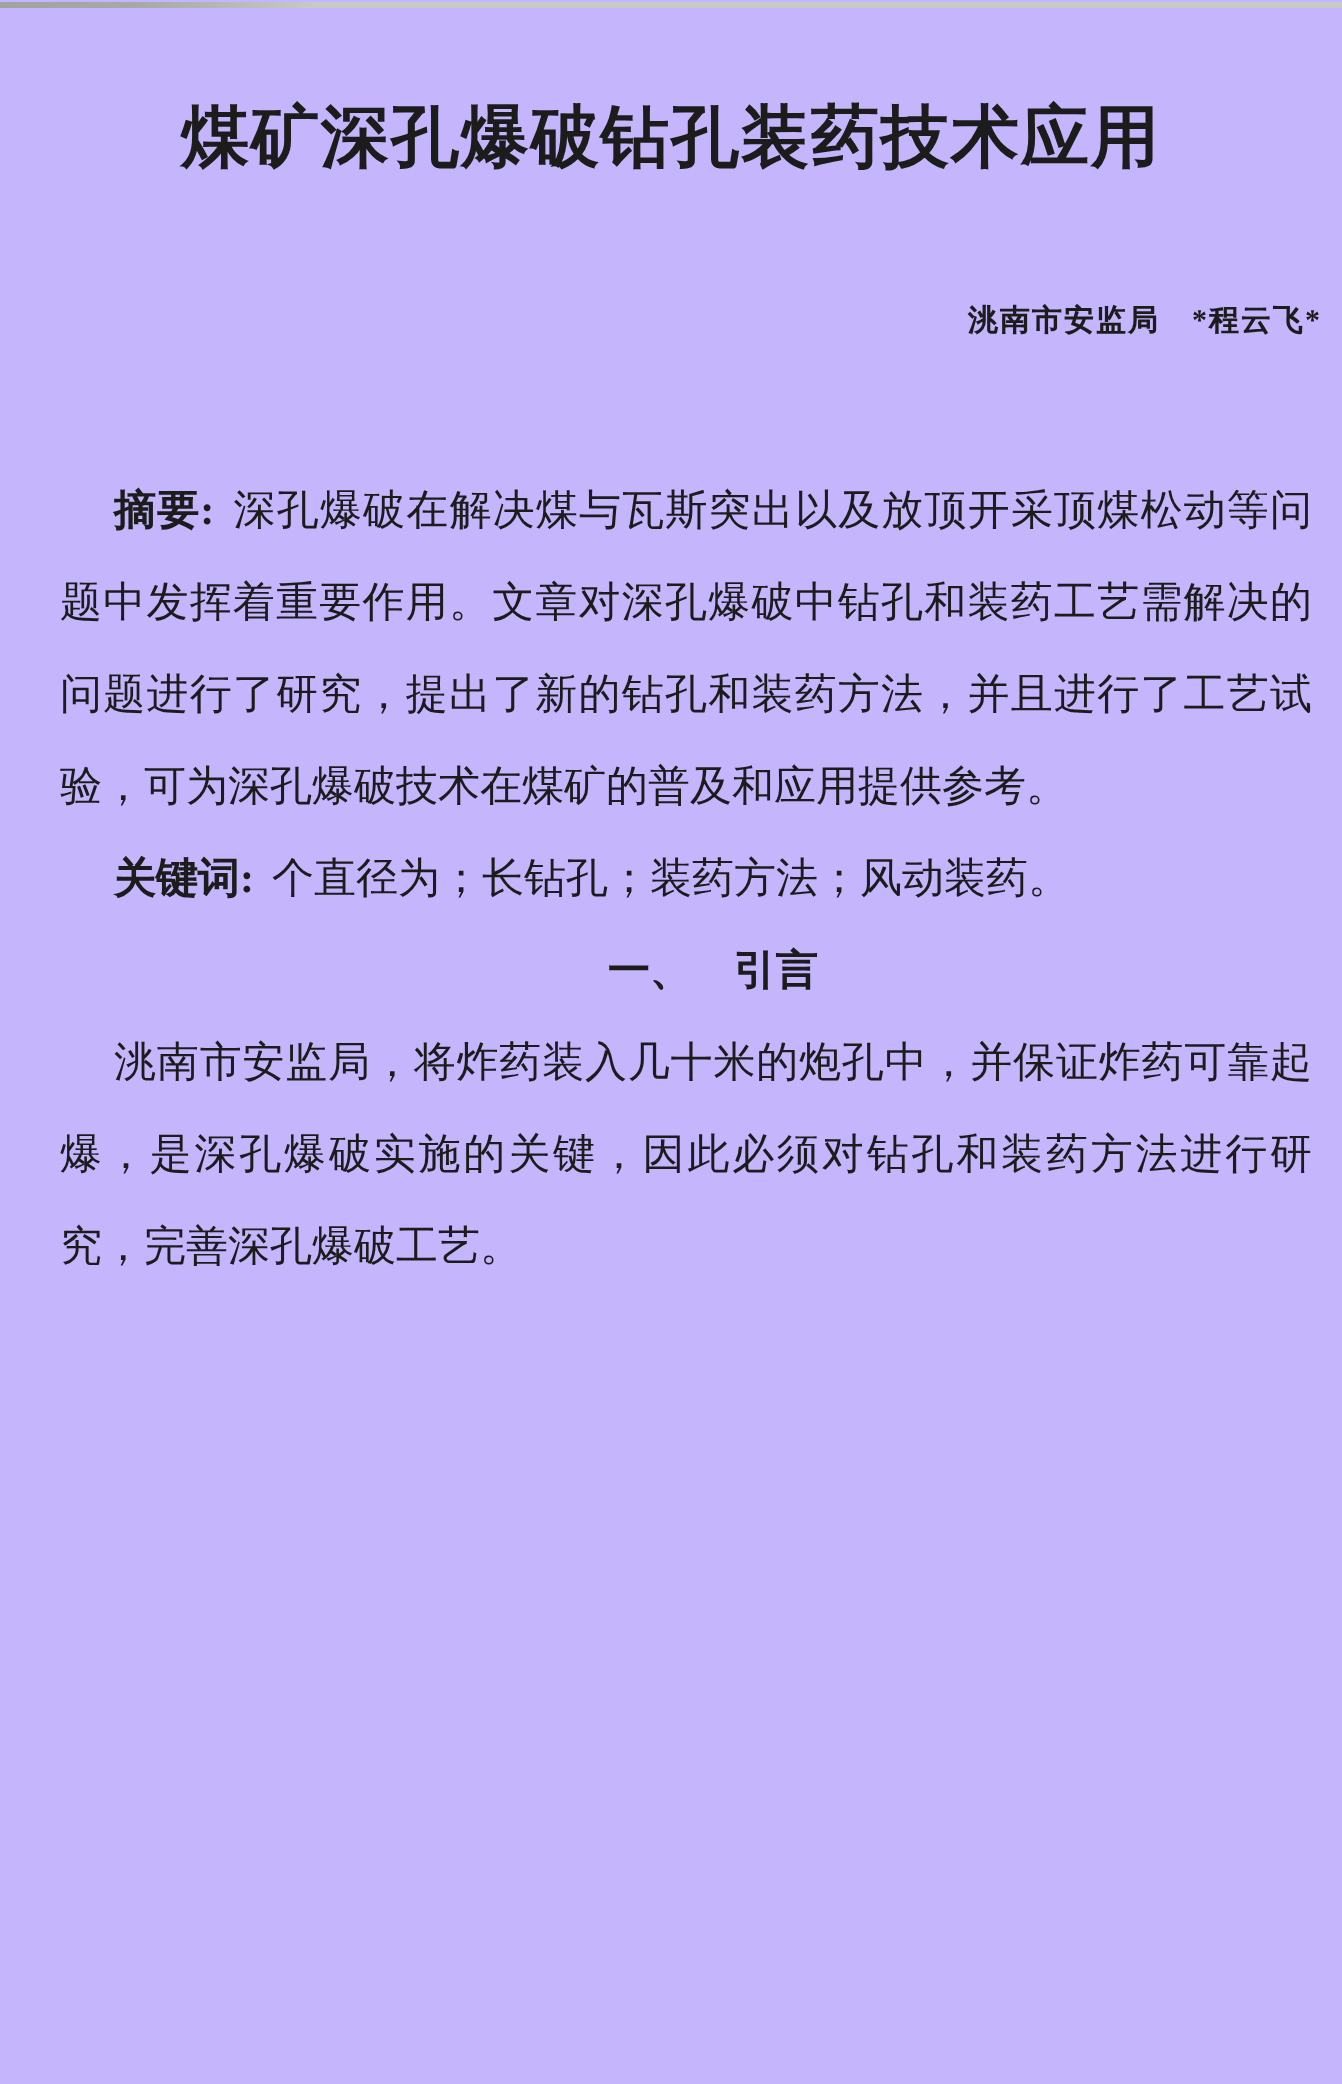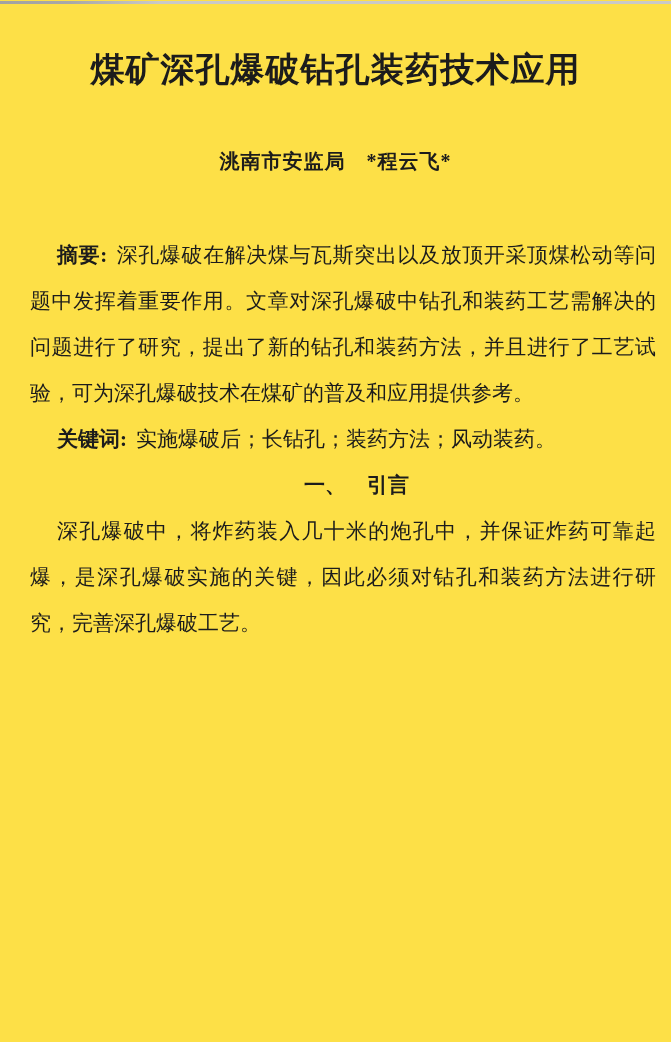--- a/index.html
+++ b/index.html
@@ -4,21 +4,21 @@
 <style>
   html, body {
     margin: 0;
     padding: 0;
     background: #ffffff;
   }
   .page {
     position: relative;
     width: 671px;
     height: 1042px;
-    background: #fde047;
+    background: #c4b5fd;
     overflow: hidden;
     font-family: "Liberation Serif", "DejaVu Serif", serif;
     color: #1c1c1c;
   }
   .top-rule {
     position: absolute;
     top: 1px;
     left: 0;
     width: 671px;
     height: 3px;
@@ -27,22 +27,22 @@
   .title {
     margin: 49px 10px 0 10px;
     text-align: center;
     font-size: 34px;
     line-height: 42px;
     font-weight: bold;
     letter-spacing: 1px;
   }
   .byline {
     margin: 58px 10px 0 10px;
-    text-align: center;
-    font-size: 20px;
+    text-align: right;
+    font-size: 15px;
     line-height: 24px;
     font-weight: bold;
     letter-spacing: 1px;
   }
   .body-text {
     margin: 59px 15px 0 30px;
     font-size: 21px;
     line-height: 46px;
     text-align: justify;
   }
@@ -73,21 +73,21 @@
   <div class="top-rule"></div>
 
   <h1 class="title">煤矿深孔爆破钻孔装药技术应用</h1>
 
   <div class="byline">洮南市安监局　*程云飞*</div>
 
   <div class="body-text">
 
     <p class="para"><span class="lbl">摘要:</span><span>深孔爆破在解决煤与瓦斯突出以及放顶开采顶煤松动等问题中发挥着重要作用。文章对深孔爆破中钻孔和装药工艺需解决的问题进行了研究，提出了新的钻孔和装药方法，并且进行了工艺试验，可为深孔爆破技术在煤矿的普及和应用提供参考。</span></p>
 
-    <p class="para"><span class="lbl">关键词:</span><span>实施爆破后；长钻孔；装药方法；风动装药。</span></p>
+    <p class="para"><span class="lbl">关键词:</span><span>个直径为；长钻孔；装药方法；风动装药。</span></p>
 
     <h2 class="heading">一、　引言</h2>
 
 
-    <p class="para">深孔爆破中，将炸药装入几十米的炮孔中，并保证炸药可靠起爆，是深孔爆破实施的关键，因此必须对钻孔和装药方法进行研究，完善深孔爆破工艺。</p>
+    <p class="para">洮南市安监局，将炸药装入几十米的炮孔中，并保证炸药可靠起爆，是深孔爆破实施的关键，因此必须对钻孔和装药方法进行研究，完善深孔爆破工艺。</p>
 
   </div>
 </div>
 
 </body></html>

